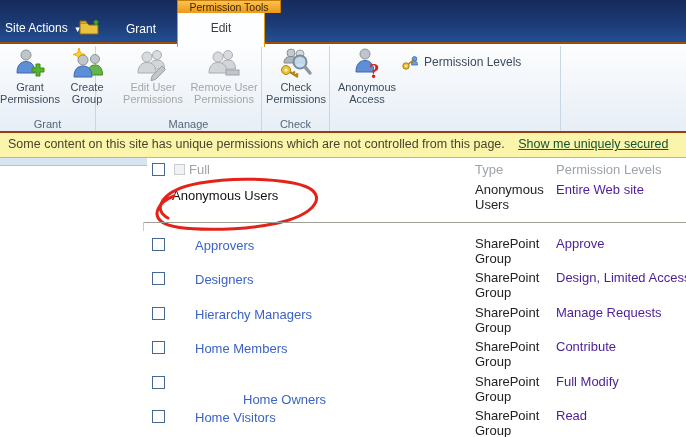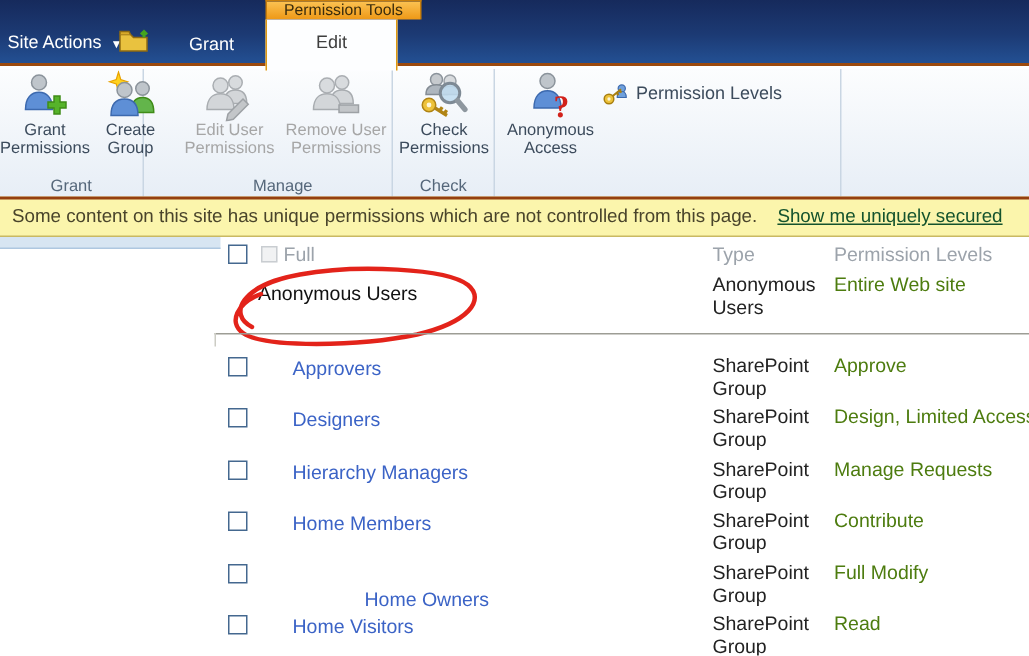--- a/index.html
+++ b/index.html
@@ -82,21 +82,21 @@
     border:1px solid #44688f; cursor:pointer;
   }
   .cb-faint {
     position:absolute; width:11px; height:11px; background:#f1f2f3;
     border:1px solid #c9cdd1;
   }
   .th { position:absolute; font-size:13px; color:#9ca3ab; }
   .cell-name-link { position:absolute; font-size:13px; color:#3b63c6; cursor:pointer; }
   .cell-name-plain { position:absolute; font-size:13px; color:#111; }
   .cell-type { position:absolute; left:475px; width:74px; font-size:13px; color:#222; line-height:15px; }
-  .cell-perm { position:absolute; left:556px; font-size:13px; color:#4d7c0f; white-space:nowrap; }
+  .cell-perm { position:absolute; left:556px; font-size:13px; color:#4c1d95; white-space:nowrap; }
   .sep-line { position:absolute; left:143px; top:222px; width:543px; height:1px; background:#9d9d95; }
   .sep-tick { position:absolute; left:143px; top:222px; width:1px; height:9px; background:#ccccc4; }
   .annotation { position:absolute; left:138px; top:172px; pointer-events:none; }
 </style>
 </head>
 <body>
 
 <div id="screen">
 
   <div class="topbar">

